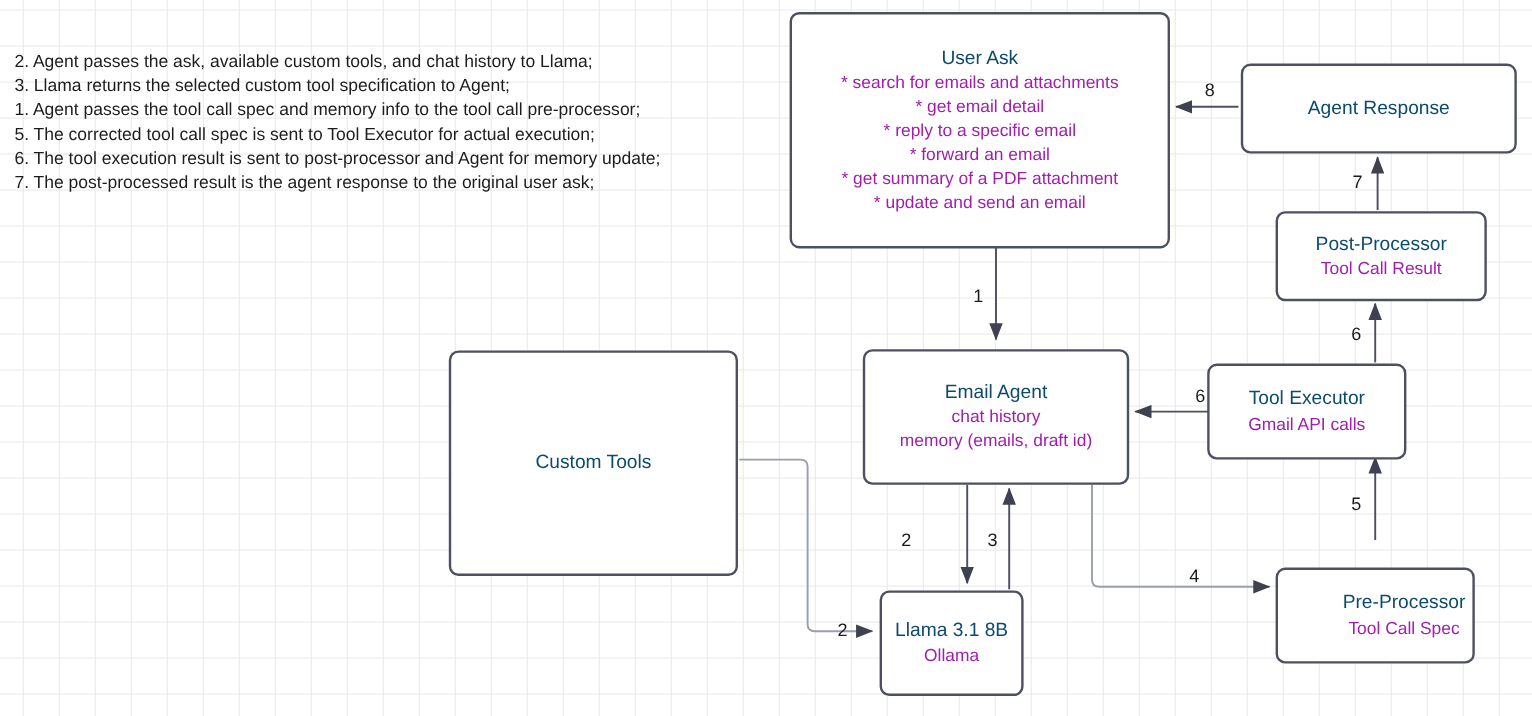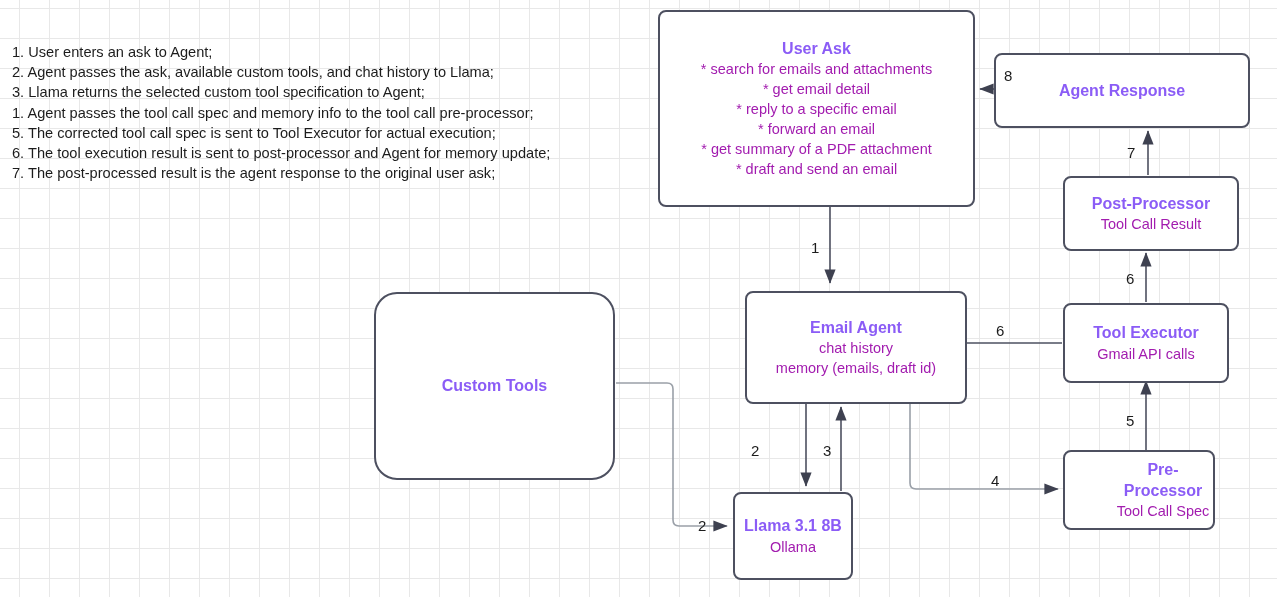--- a/index.html
+++ b/index.html
@@ -36,24 +36,24 @@
     border-radius: 8px;
     display: flex;
     flex-direction: column;
     align-items: center;
     justify-content: center;
     text-align: center;
     color: #1a1a1a;
     z-index: 2;
   }
   .node .title {
-    font-weight: bold;
+    font-weight: normal;
     font-size: 16px;
     line-height: 1.32;
-    color: #8b5cf6;
+    color: #0c4a6e;
   }
   .node .sub {
     font-size: 14.5px;
     line-height: 1.38;
     color: #a21caf;
     white-space: nowrap;
   }
   .node .sub-block {
     display: flex;
     flex-direction: column;
@@ -105,68 +105,67 @@
     <path d="M1146,302 L1146,253" stroke="#4d5060" stroke-width="1.6" fill="none" marker-end="url(#arrowhead)"></path>
 
     <path d="M1062,343 L946,343" stroke="#4d5060" stroke-width="1.6" fill="none" marker-end="url(#arrowhead)"></path>
 
     <path d="M1148,175 L1148,131" stroke="#4d5060" stroke-width="1.6" fill="none" marker-end="url(#arrowhead)"></path>
 
     <path d="M1032,89 L980,89" stroke="#4d5060" stroke-width="1.6" fill="none" marker-end="url(#arrowhead)"></path>
   </svg>
 
   <div class="legend">
-    <div>1. User enters an ask to Agent;</div>
     <div>2. Agent passes the ask, available custom tools, and chat history to Llama;</div>
     <div>3. Llama returns the selected custom tool specification to Agent;</div>
     <div>1. Agent passes the tool call spec and memory info to the tool call pre-processor;</div>
     <div>5. The corrected tool call spec is sent to Tool Executor for actual execution;</div>
     <div>6. The tool execution result is sent to post-processor and Agent for memory update;</div>
     <div>7. The post-processed result is the agent response to the original user ask;</div>
   </div>
 
   <div class="node" style="left:658px; top:10px; width:317px; height:197px;">
     <div class="title">User Ask</div>
     <div class="sub-block">
       <div class="sub">* search for emails and attachments</div>
       <div class="sub">* get email detail</div>
       <div class="sub">* reply to a specific email</div>
       <div class="sub">* forward an email</div>
       <div class="sub">* get summary of a PDF attachment</div>
-      <div class="sub">* draft and send an email</div>
+      <div class="sub">* update and send an email</div>
     </div>
   </div>
 
-  <div class="node" style="left:994px; top:53px; width:256px; height:75px;">
+  <div class="node" style="left:1034px; top:53px; width:230px; height:75px;">
     <div class="title">Agent Response</div>
   </div>
 
   <div class="node" style="left:1063px; top:176px; width:176px; height:75px;">
     <div class="title">Post-Processor</div>
     <div class="sub">Tool Call Result</div>
   </div>
 
-  <div class="node" style="left:374px; top:292px; width:241px; height:188px;border-radius:23px;">
+  <div class="node" style="left:374px; top:292px; width:241px; height:188px;">
     <div class="title">Custom Tools</div>
   </div>
 
-  <div class="node" style="left:745px; top:291px; width:222px; height:113px;">
+  <div class="node" style="left:719px; top:291px; width:222px; height:113px;">
     <div class="title">Email Agent</div>
     <div class="sub-block">
       <div class="sub">chat history</div>
       <div class="sub">memory (emails, draft id)</div>
     </div>
   </div>
 
-  <div class="node" style="left:1063px; top:303px; width:166px; height:80px;">
+  <div class="node" style="left:1006px; top:303px; width:166px; height:80px;">
     <div class="title">Tool Executor</div>
     <div class="sub">Gmail API calls</div>
   </div>
 
-  <div class="node" style="left:1063px; top:450px; width:152px; height:80px;padding-left:48px;">
+  <div class="node" style="left:1063px; top:473px; width:166px; height:80px;padding-left:48px;">
     <div class="title">Pre-Processor</div>
     <div class="sub">Tool Call Spec</div>
   </div>
 
   <div class="node" style="left:733px; top:492px; width:120px; height:88px;">
     <div class="title">Llama 3.1 8B</div>
     <div class="sub">Ollama</div>
   </div>
 
   <div class="edge-label" style="left:811px; top:240px;">1</div>

